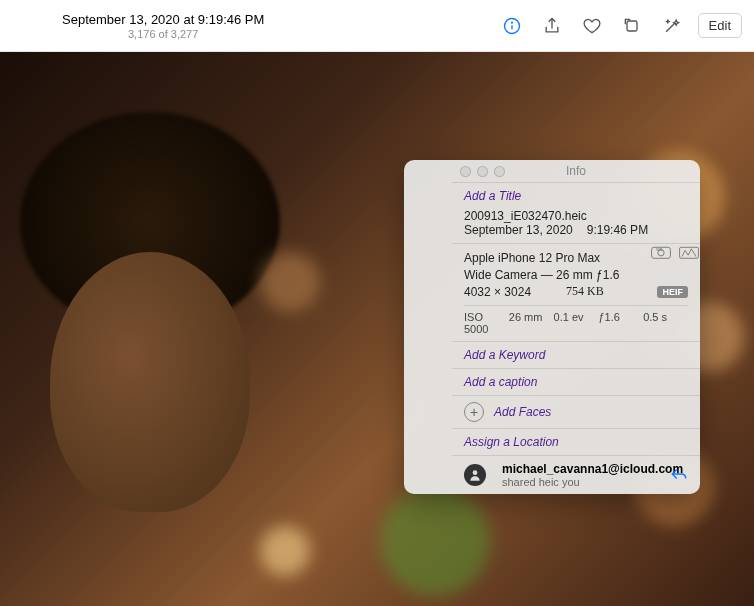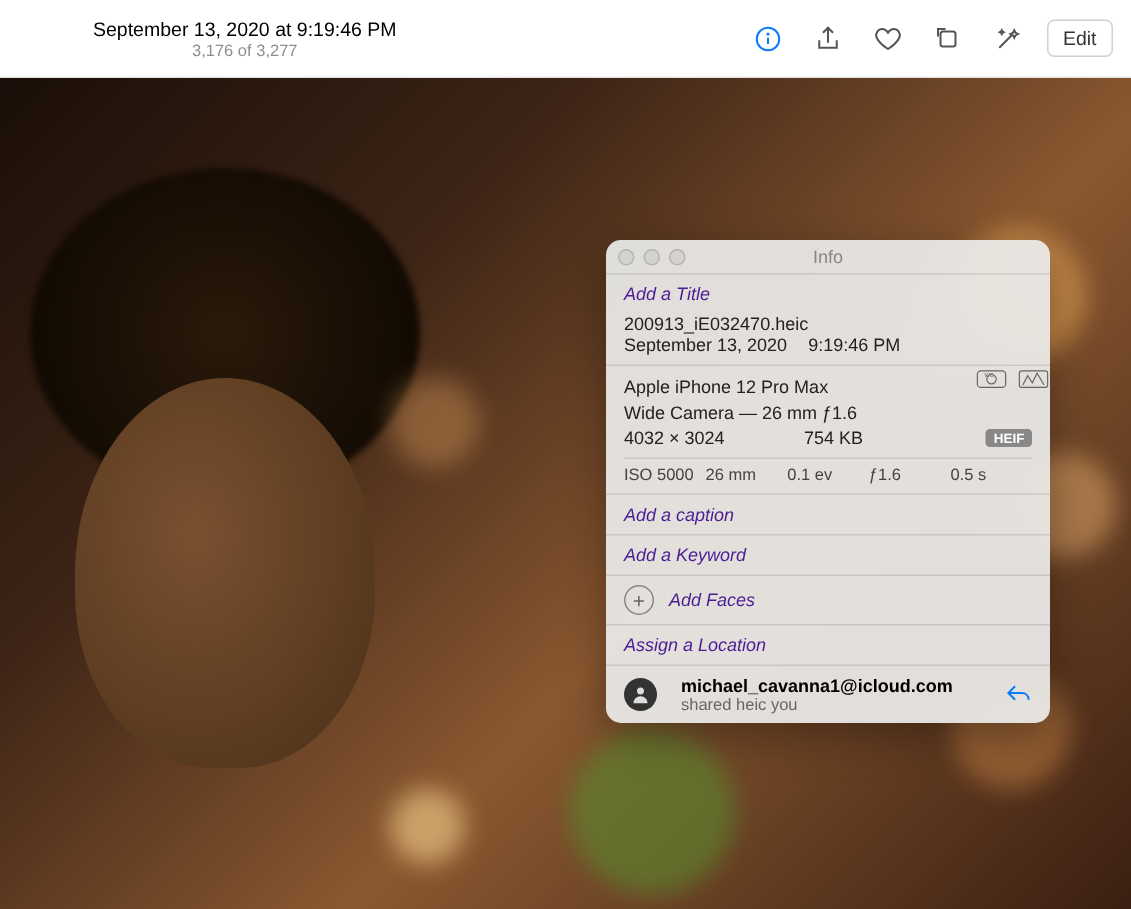--- a/index.html
+++ b/index.html
@@ -99,20 +99,21 @@
       top: 108px;
       left: 404px;
       width: 296px;
       background: rgba(235, 235, 233, 0.93);
       backdrop-filter: blur(20px);
       border-radius: 10px;
       box-shadow: 0 8px 30px rgba(0,0,0,0.35);
       font-size: 12px;
       color: #333;
       overflow: hidden;
+      padding-left: 48px;
     }
     .panel-header {
       height: 22px;
       display: flex;
       align-items: center;
       padding: 0 8px;
       position: relative;
       color: #888;
       font-size: 12px;
     }
@@ -135,21 +136,21 @@
     }
     .date-row {
       display: flex;
       gap: 14px;
       color: #222;
     }
     .camera-block { position: relative; }
     .cam-line { color: #222; line-height: 1.45; }
     .dim-row { display: flex; justify-content: space-between; color: #222; align-items: center; }
     .dim-left { }
-    .dim-mid { position: absolute; left: 132px; }
+    .dim-mid { position: absolute; left: 114px; font-family: Liberation Serif, serif; }
     .cam-icons { position: absolute; right: 0; top: 0; display: flex; gap: 6px; }
     .cam-icons svg { width: 22px; height: 16px; fill: none; stroke: #666; }
     .heif-badge {
       font-size: 9px;
       padding: 1px 5px;
       background: #888;
       color: #fff;
       border-radius: 3px;
       font-weight: 600;
     }
@@ -304,25 +305,25 @@
       <div class="exif-row">
         <span>ISO 5000</span>
         <span>26 mm</span>
         <span>0.1 ev</span>
         <span>ƒ1.6</span>
         <span>0.5 s</span>
       </div>
     </div>
 
     <div class="section">
+      <div class="italic">Add a Keyword</div>
+    </div>
+
+    <div class="section">
       <div class="italic">Add a caption</div>
-    </div>
-
-    <div class="section">
-      <div class="italic">Add a Keyword</div>
     </div>
 
     <div class="section">
       <div class="add-faces-row">
         <div class="plus-circle">+</div>
         <span class="italic">Add Faces</span>
       </div>
     </div>
 
     <div class="section">

